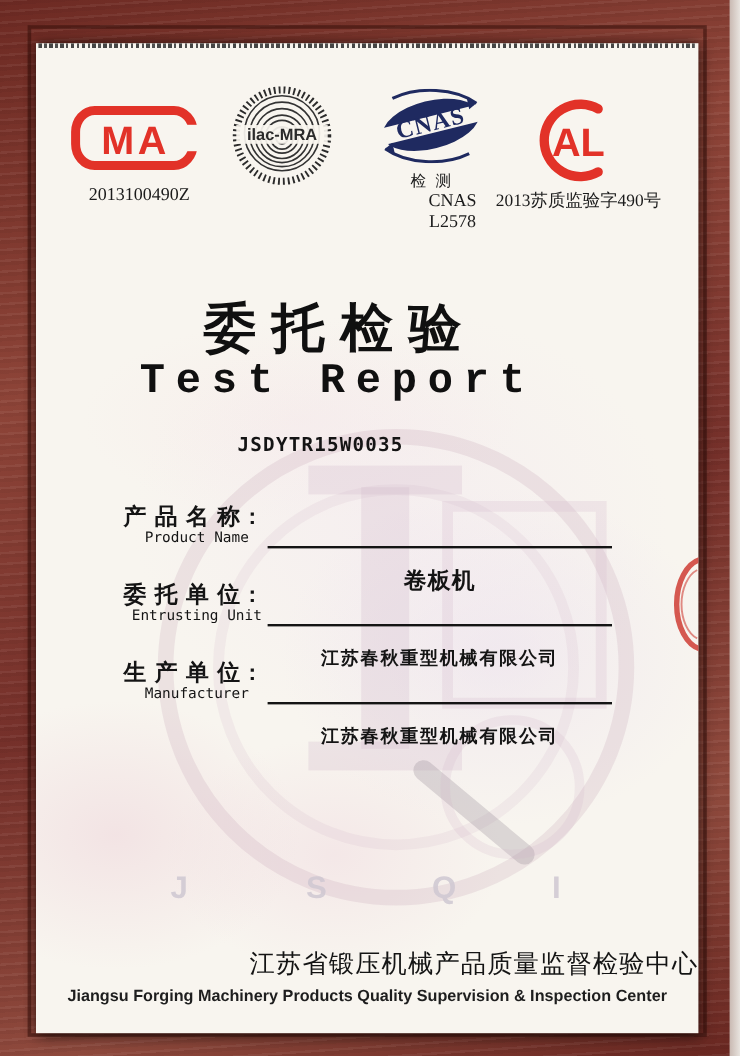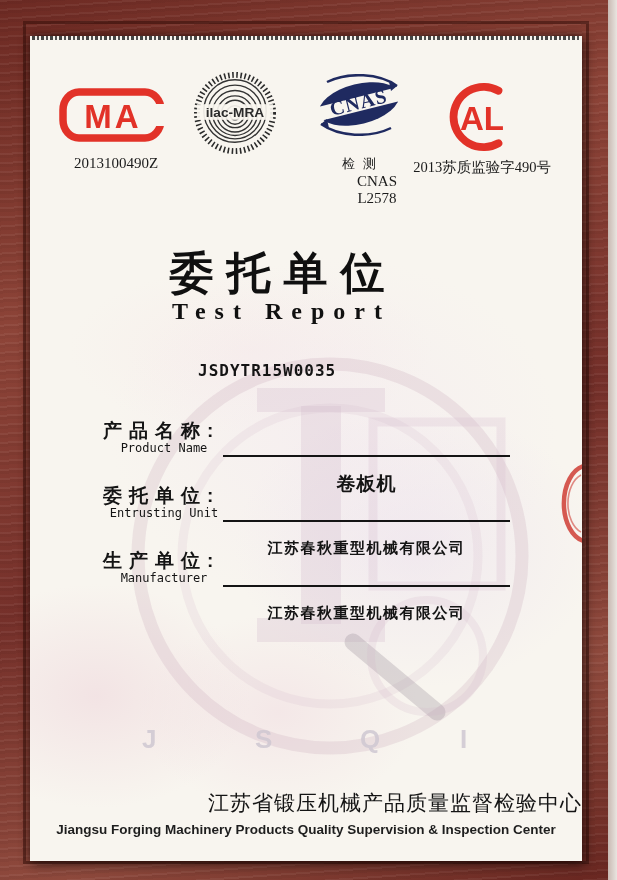--- a/index.html
+++ b/index.html
@@ -25,31 +25,31 @@
   .paper-top-shadow{position:absolute;left:2px;top:0;right:3px;height:4px;opacity:.85;
       background:repeating-linear-gradient(90deg,#262626 0 3px, transparent 3px 5px, #333 5px 7px, transparent 7px 9px);}
 
   
   .stamp{position:absolute;}
   .cma{left:28px;top:50px;}
   .cma-num{position:absolute;left:26px;top:119px;width:120px;text-align:center;
       font-family:"Liberation Serif",serif;font-size:15px;color:#1b1b1b;}
   .ilac{left:163px;top:35px;}
   .cnas{left:283px;top:38px;width:92px;text-align:center;}
-  .cnas .zh{font-size:13px;letter-spacing:8px;text-indent:8px;color:#1b1b1b;margin-top:15px;}
+  .cnas .zh{font-size:13px;letter-spacing:8px;text-indent:8px;color:#1b1b1b;margin-top:1px;}
   .cnas .en{font-family:"Liberation Serif",serif;font-size:15px;color:#1b1b1b;margin-left:36px;}
   .cal{left:412px;top:46px;}
   .cal-num{position:absolute;left:382px;top:122px;width:140px;text-align:center;white-space:nowrap;
       font-family:"Liberation Serif",serif;font-size:14.5px;color:#1b1b1b;}
 
   
   .title-zh{position:absolute;left:0;top:208px;width:494px;text-align:center;
       font-size:44px;font-weight:700;color:#101010;letter-spacing:13px;text-indent:13px;}
   .title-en{position:absolute;left:0;top:262px;width:494px;text-align:center;
-      font-family:Liberation Serif, serif;font-size:24px;font-weight:700;color:#101010;
+      font-family:Liberation Mono, monospace;font-size:35px;font-weight:700;color:#101010;
       letter-spacing:9px;text-indent:9px;}
   .report-no{position:absolute;left:168px;top:325px;
       font-family:"DejaVu Sans Mono",monospace;font-weight:700;font-size:16px;
       letter-spacing:1px;color:#141414;text-align:right;}
 
   
   .field-row{position:absolute;left:0;width:552px;height:50px;}
   .row1{top:382px;} .row2{top:447px;} .row3{top:512px;} .row4{top:577px;}
   .f-zh{position:absolute;left:73px;top:0;font-size:19px;font-weight:700;color:#141414;
       letter-spacing:7px;white-space:nowrap;}
@@ -135,21 +135,21 @@
       <div class="zh">检测</div>
       <div class="en">CNAS L2578</div>
     </div>
 
     <svg class="stamp cal" width="76" height="70" viewBox="0 0 78 72">
       <path d="M 58 9 A 31 31 0 1 0 58 63" fill="none" stroke="#e23228" stroke-width="8" stroke-linecap="round"></path>
       <text x="41" y="49" text-anchor="middle" font-family="Liberation Sans, sans-serif" font-size="34" font-weight="bold" fill="#e23228">AL</text>
     </svg>
     <div class="cal-num">2013苏质监验字490号</div>
 
-    <div class="title-zh">委托单位</div>
+    <div class="title-zh">委托检验</div>
     <div class="title-en">Test Report</div>
     <div class="report-no">JSDYTR15W0035</div>
 
     <div class="field-row row1">
       <span class="f-zh">产品名称:</span>
       <span class="f-en">Product Name</span>
       <span class="f-value">卷板机</span>
       <span class="f-line"></span>
     </div>
     <div class="field-row row2">

